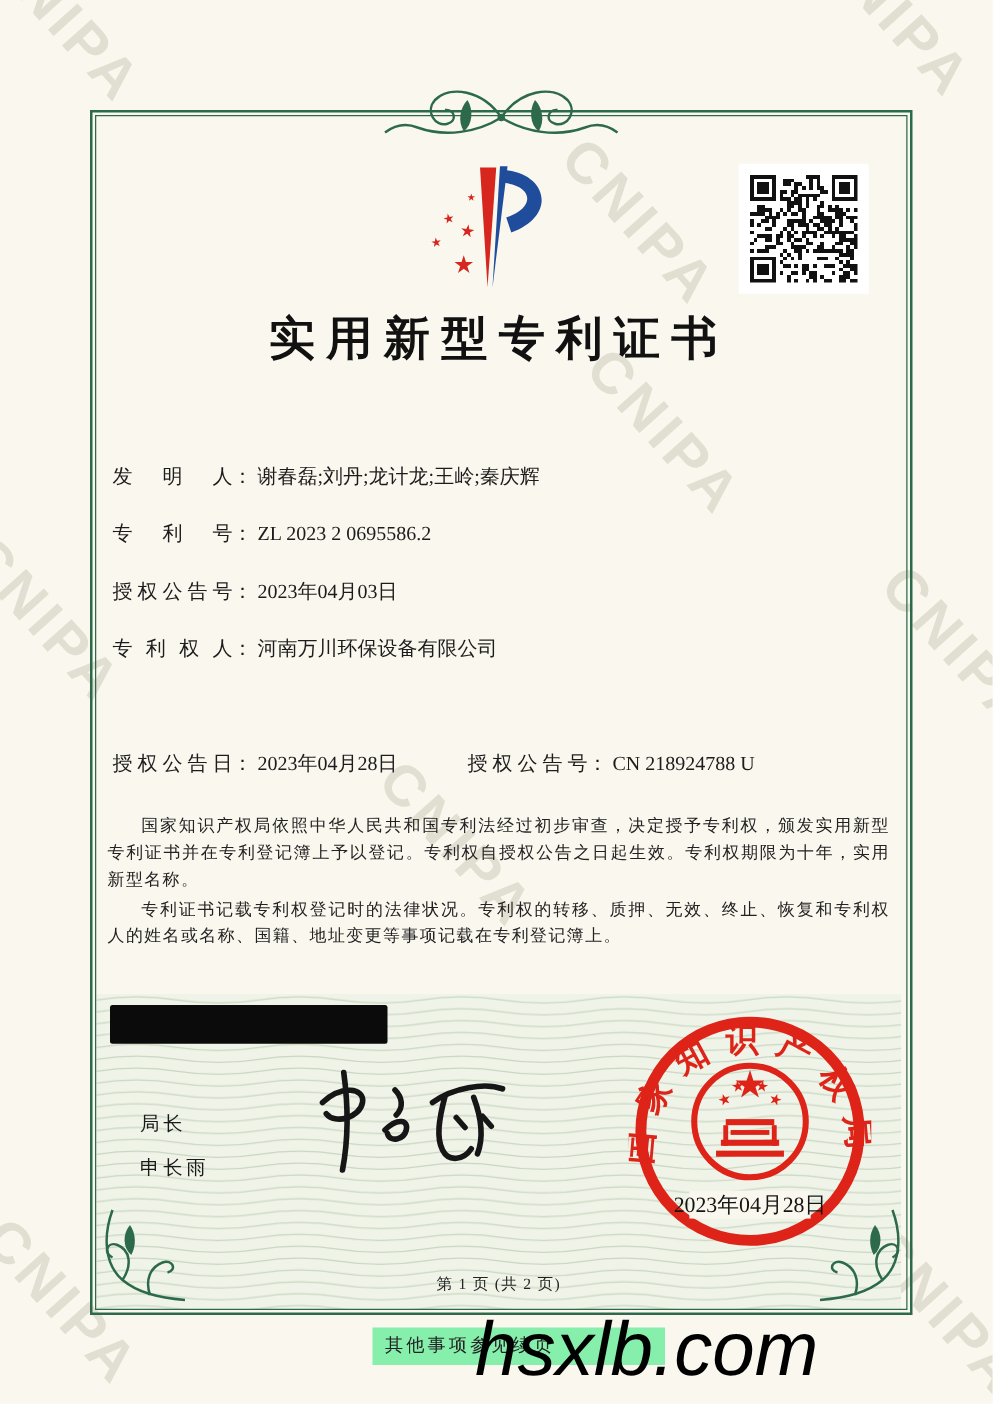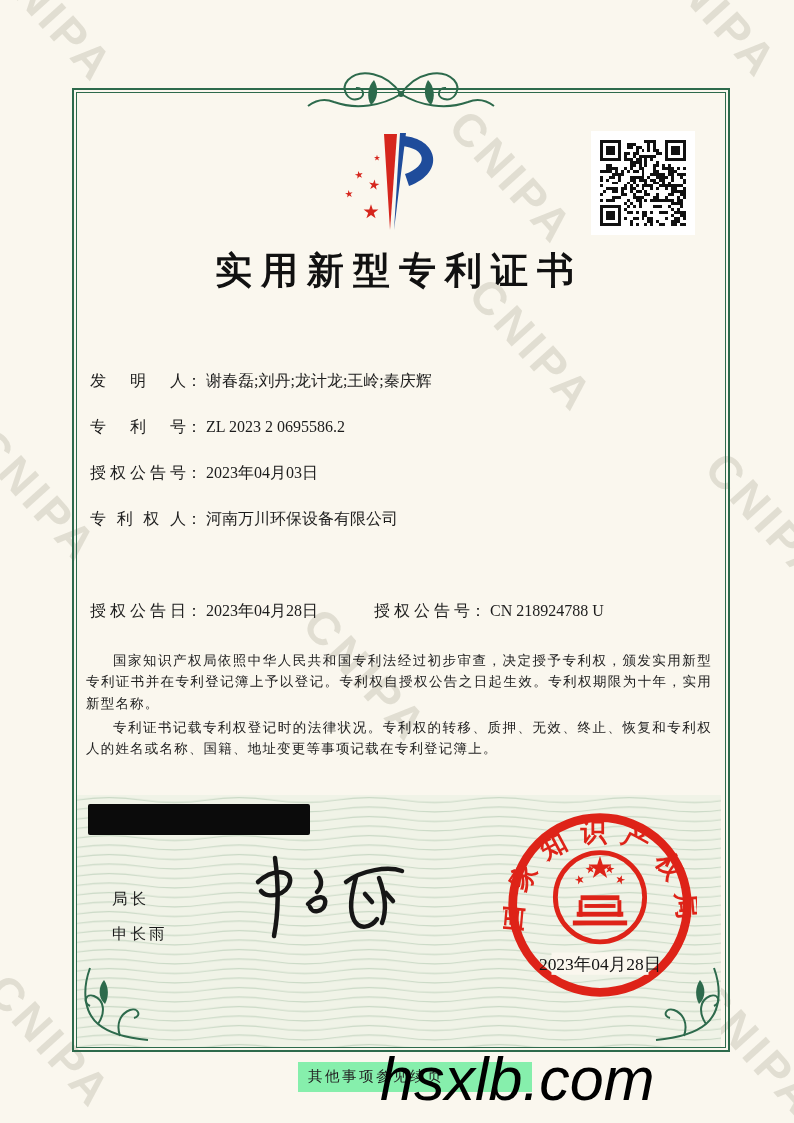--- a/index.html
+++ b/index.html
@@ -516,20 +516,21 @@
       <rect x="84" y="99" width="32" height="4"></rect>
       <rect x="76" y="107" width="48" height="5"></rect>
       <rect x="78" y="95" width="4" height="17"></rect>
       <rect x="118" y="95" width="4" height="17"></rect>
       <rect x="72" y="116" width="56" height="5"></rect>
     </g>
     <rect x="50" y="149" width="100" height="23" fill="#faf7ee"></rect>
     <text x="100" y="167" text-anchor="middle" font-size="18" fill="#141414" font-family="Liberation Serif,serif">2023年04月28日</text>
   </svg>
 
+  <div class="footer-page">第 1 页 (共 2 页)</div>
 
   <div class="cont-band">
     <span class="cont-text">其他事项参见续页</span>
   </div>
 
   <div class="site-wm">hsxlb.com</div>
 
 </div>
 
 </body></html>

